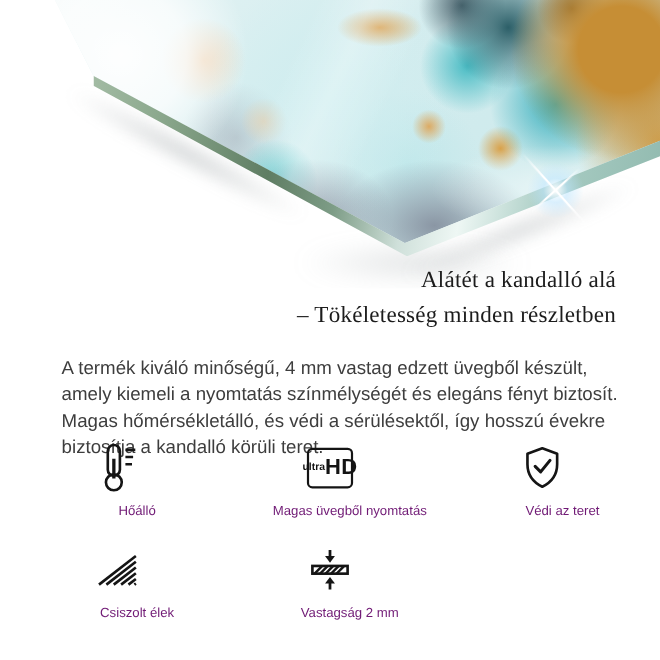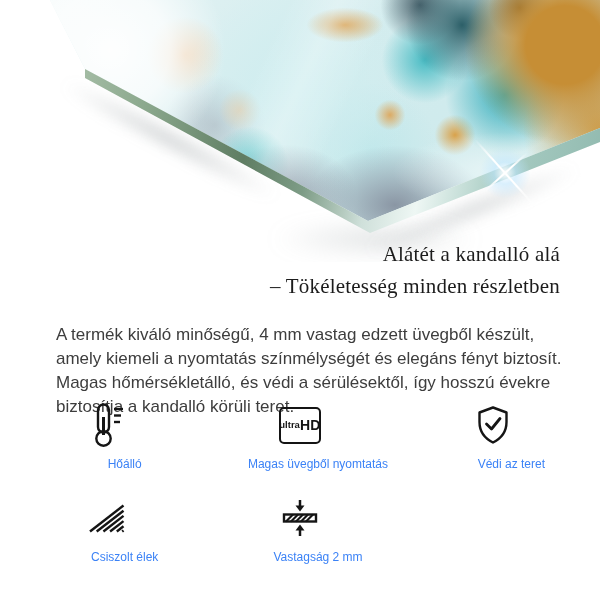--- a/index.html
+++ b/index.html
@@ -77,29 +77,29 @@
     margin:16px;position:absolute;left:40px;top:307px;width:522px;
     font-size:17px;line-height:24px;color:#3d3d3d;
   }
   
   .features{
     position:absolute;left:10px;top:402px;width:580px;
     display:grid;grid-template-columns:repeat(3,1fr);row-gap:24px;
   }
   .feature{display:flex;flex-direction:column;align-items:center;}
   .icon-box{height:46px;display:flex;align-items:center;justify-content:center;}
-  .feature-label{margin-top:9px;font-size:12px;color:#3b82f6;text-align:center;margin-left:36px;}
+  .feature-label{margin-top:9px;font-size:12px;color:#701a75;text-align:center;margin-left:36px;}
   svg.lineicon{stroke:#151515;fill:none;stroke-width:2.4;}
   .uhd{
     width:38px;height:33px;border:2.6px solid #141414;border-radius:5px;
     display:flex;align-items:center;justify-content:center;
     color:#141414;line-height:1;
   }
   .uhd .t1{font-size:9.5px;font-weight:700;margin-bottom:1px;}
-  .uhd .t2{font-size:14px;font-weight:800;letter-spacing:.3px;}
+  .uhd .t2{font-size:20px;font-weight:800;letter-spacing:.3px;}
 </style>
 </head>
 <body>
 
 <div class="page">
 
   <div class="hero">
     <div class="shadow shadow-left"></div>
     <div class="shadow shadow-corner"></div>
     <div class="shadow shadow-right"></div>

